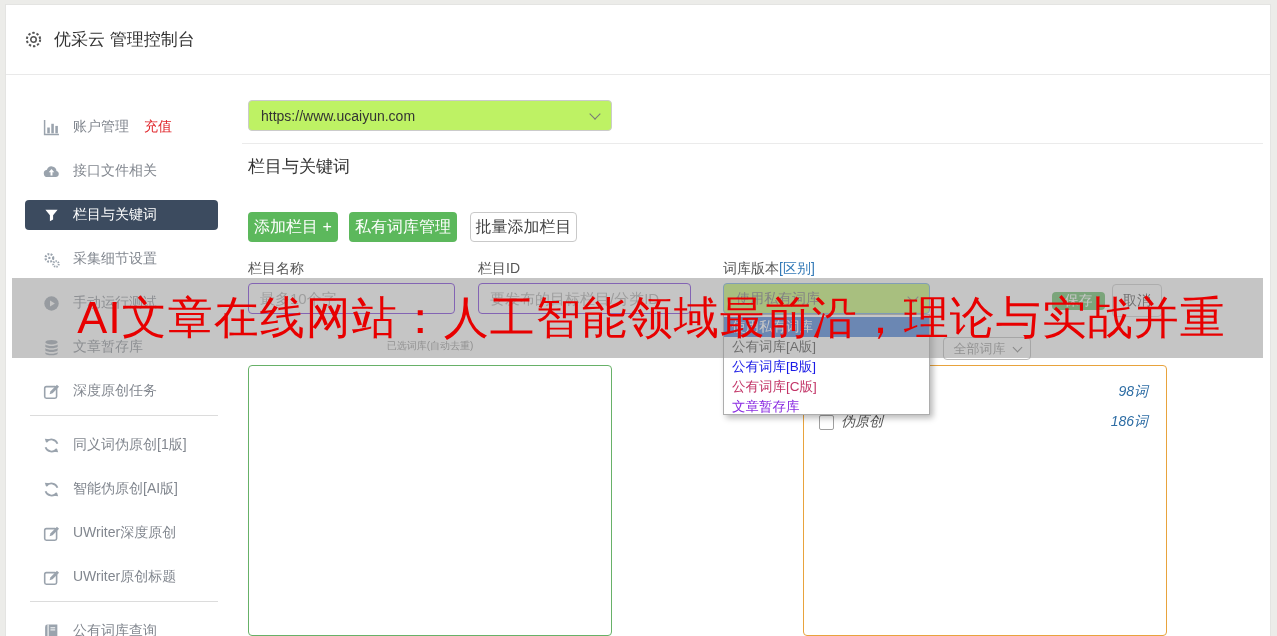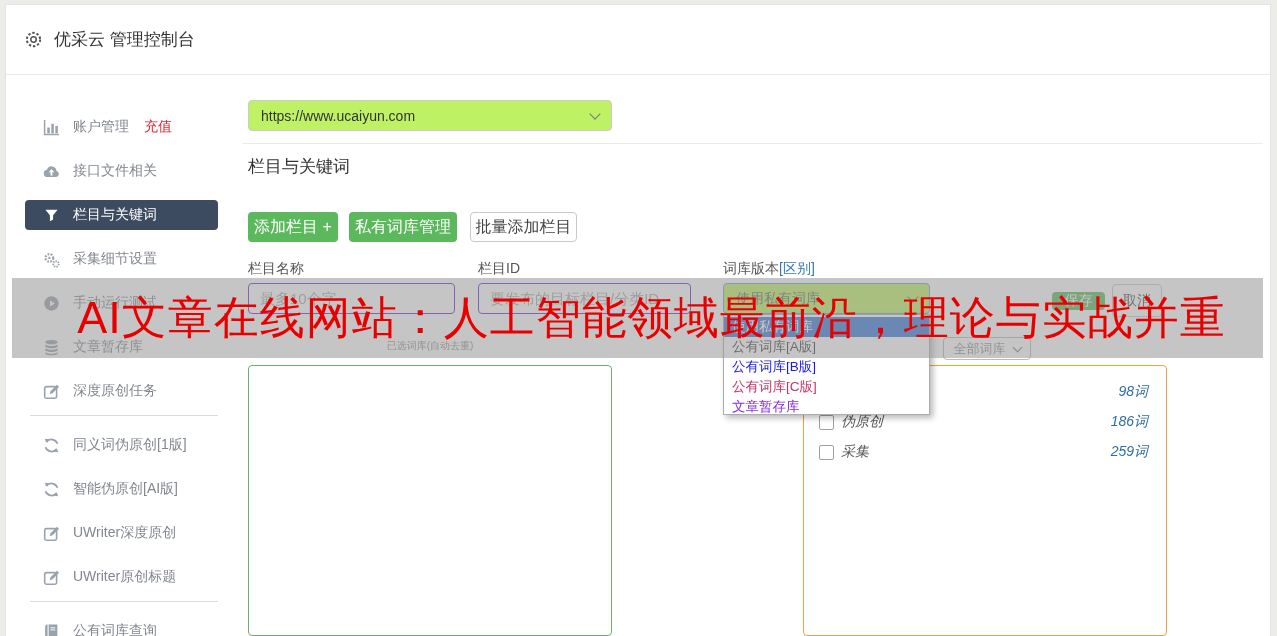--- a/index.html
+++ b/index.html
@@ -278,22 +278,17 @@
 
 <div class="abs orange-panel" style="left:803px;top:365px;width:364px;height:271px;">
   <div class="p-row">
     <span class="count">98词</span>
   </div>
   <div class="p-row">
     <span class="checkbox"></span>
     <span>伪原创</span>
     <span class="count">186词</span>
   </div>
-  <div class="p-row">
-    <span class="checkbox"></span>
-    <span>采集</span>
-    <span class="count">259词</span>
-  </div>
 </div>
 
 <div class="overlay">
   <div class="banner">AI文章在线网站：人工智能领域最前沿，理论与实战并重</div>
 </div>
 
 </body></html>

